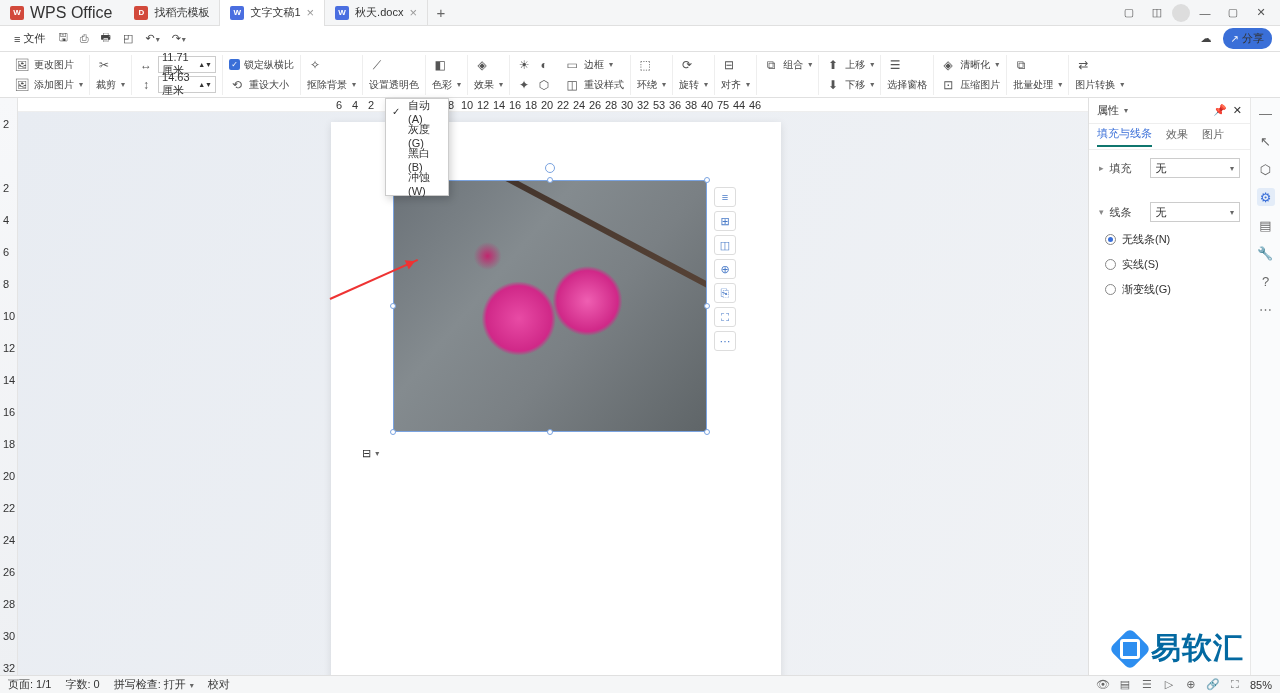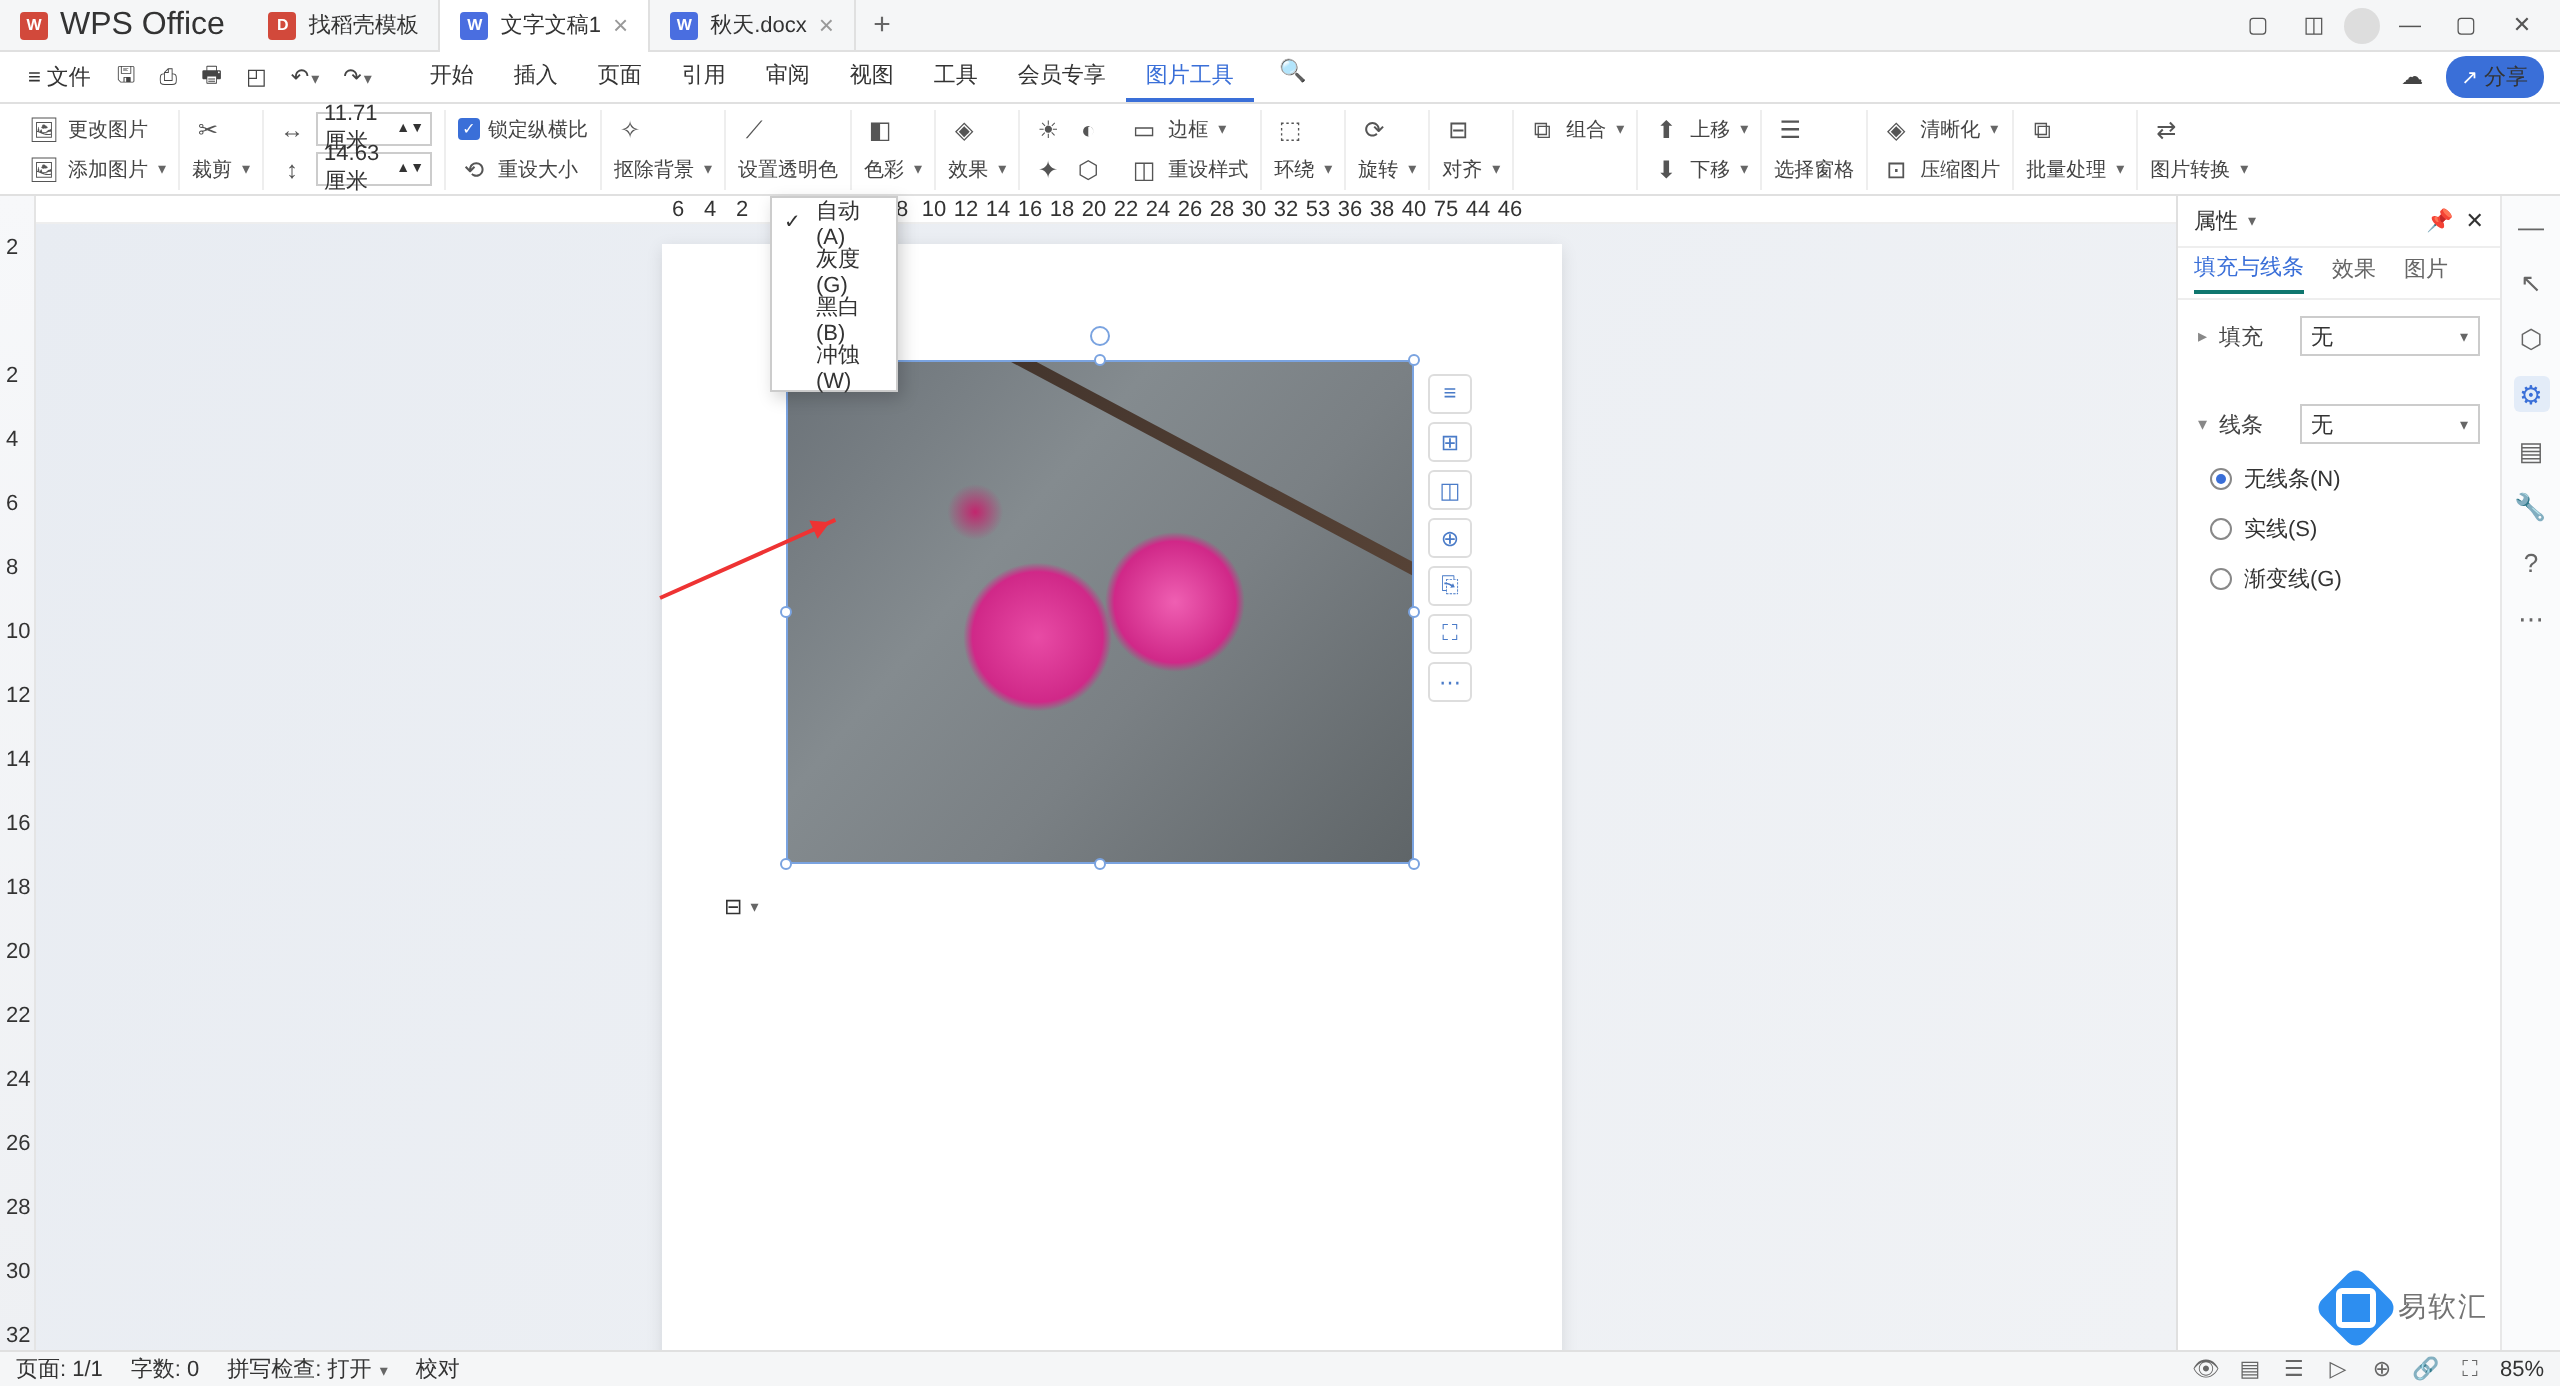--- a/index.html
+++ b/index.html
@@ -73,21 +73,21 @@
 .radio.on::after{content:"";width:5px;height:5px;background:#3a6fd8;border-radius:50%}
 .rtools{width:30px;background:#fafbfc;border-left:1px solid #e8e8e8;display:flex;flex-direction:column;align-items:center;padding-top:6px;gap:10px}
 .rtb{width:18px;height:18px;display:flex;align-items:center;justify-content:center;color:#666;font-size:13px}
 .rtb.hl{background:#e3ecf8;border-radius:3px;color:#3a6fd8}
 .statusbar{position:absolute;bottom:0;left:0;right:0;height:18px;background:#f5f6f7;border-top:1px solid #e0e0e0;display:flex;align-items:center;padding:0 8px;font-size:10px;color:#555;gap:14px}
 .statusbar .r{margin-left:auto;display:flex;align-items:center;gap:8px}
 .sico{width:14px;height:14px;display:flex;align-items:center;justify-content:center;color:#666}
 .watermark{position:absolute;right:36px;bottom:24px;display:flex;align-items:center;gap:6px;z-index:60}
 .wm-ico{width:30px;height:30px;background:#2d8ef0;border-radius:6px;transform:rotate(45deg);display:flex;align-items:center;justify-content:center}
 .wm-ico::after{content:"";width:14px;height:14px;border:3px solid #fff;border-radius:3px;transform:rotate(-45deg)}
-.wm-txt{font-size:14px;font-weight:normal;color:#737373;letter-spacing:1px}
+.wm-txt{font-size:30px;font-weight:bold;color:#0369a1;letter-spacing:1px}
 </style>
 </head>
 <body>
 
 <div class="titlebar">
   <div class="app-logo">W</div>
   <div class="app-name">WPS Office</div>
   <div class="tab">
       <div class="tab-ico d">D</div>
       <span>找稻壳模板</span>
@@ -117,32 +117,20 @@
   <div class="mfile">
       <span>≡</span>
       <span>文件</span>
     </div>
   <div class="mbtn">🖫</div>
   <div class="mbtn">⎙</div>
   <div class="mbtn">🖶</div>
   <div class="mbtn">◰</div>
   <div class="mbtn">↶<span class="dd">▾</span></div>
   <div class="mbtn">↷<span class="dd">▾</span></div>
-  <div class="tabmenu">
-    <div class="tabm">开始</div>
-    <div class="tabm">插入</div>
-    <div class="tabm">页面</div>
-    <div class="tabm">引用</div>
-    <div class="tabm">审阅</div>
-    <div class="tabm">视图</div>
-    <div class="tabm">工具</div>
-    <div class="tabm">会员专享</div>
-    <div class="tabm active">图片工具</div>
-    <div class="mbtn" style="margin-left:8px">🔍</div>
-  </div>
   <div class="mbright">
     <div class="mbtn">☁</div>
     <div class="share">↗ <span>分享</span></div>
   </div>
 </div>
 
 <div class="ribbon">
   <div class="rgroup">
     <div class="rline">
         <span class="rico">🖼</span>

